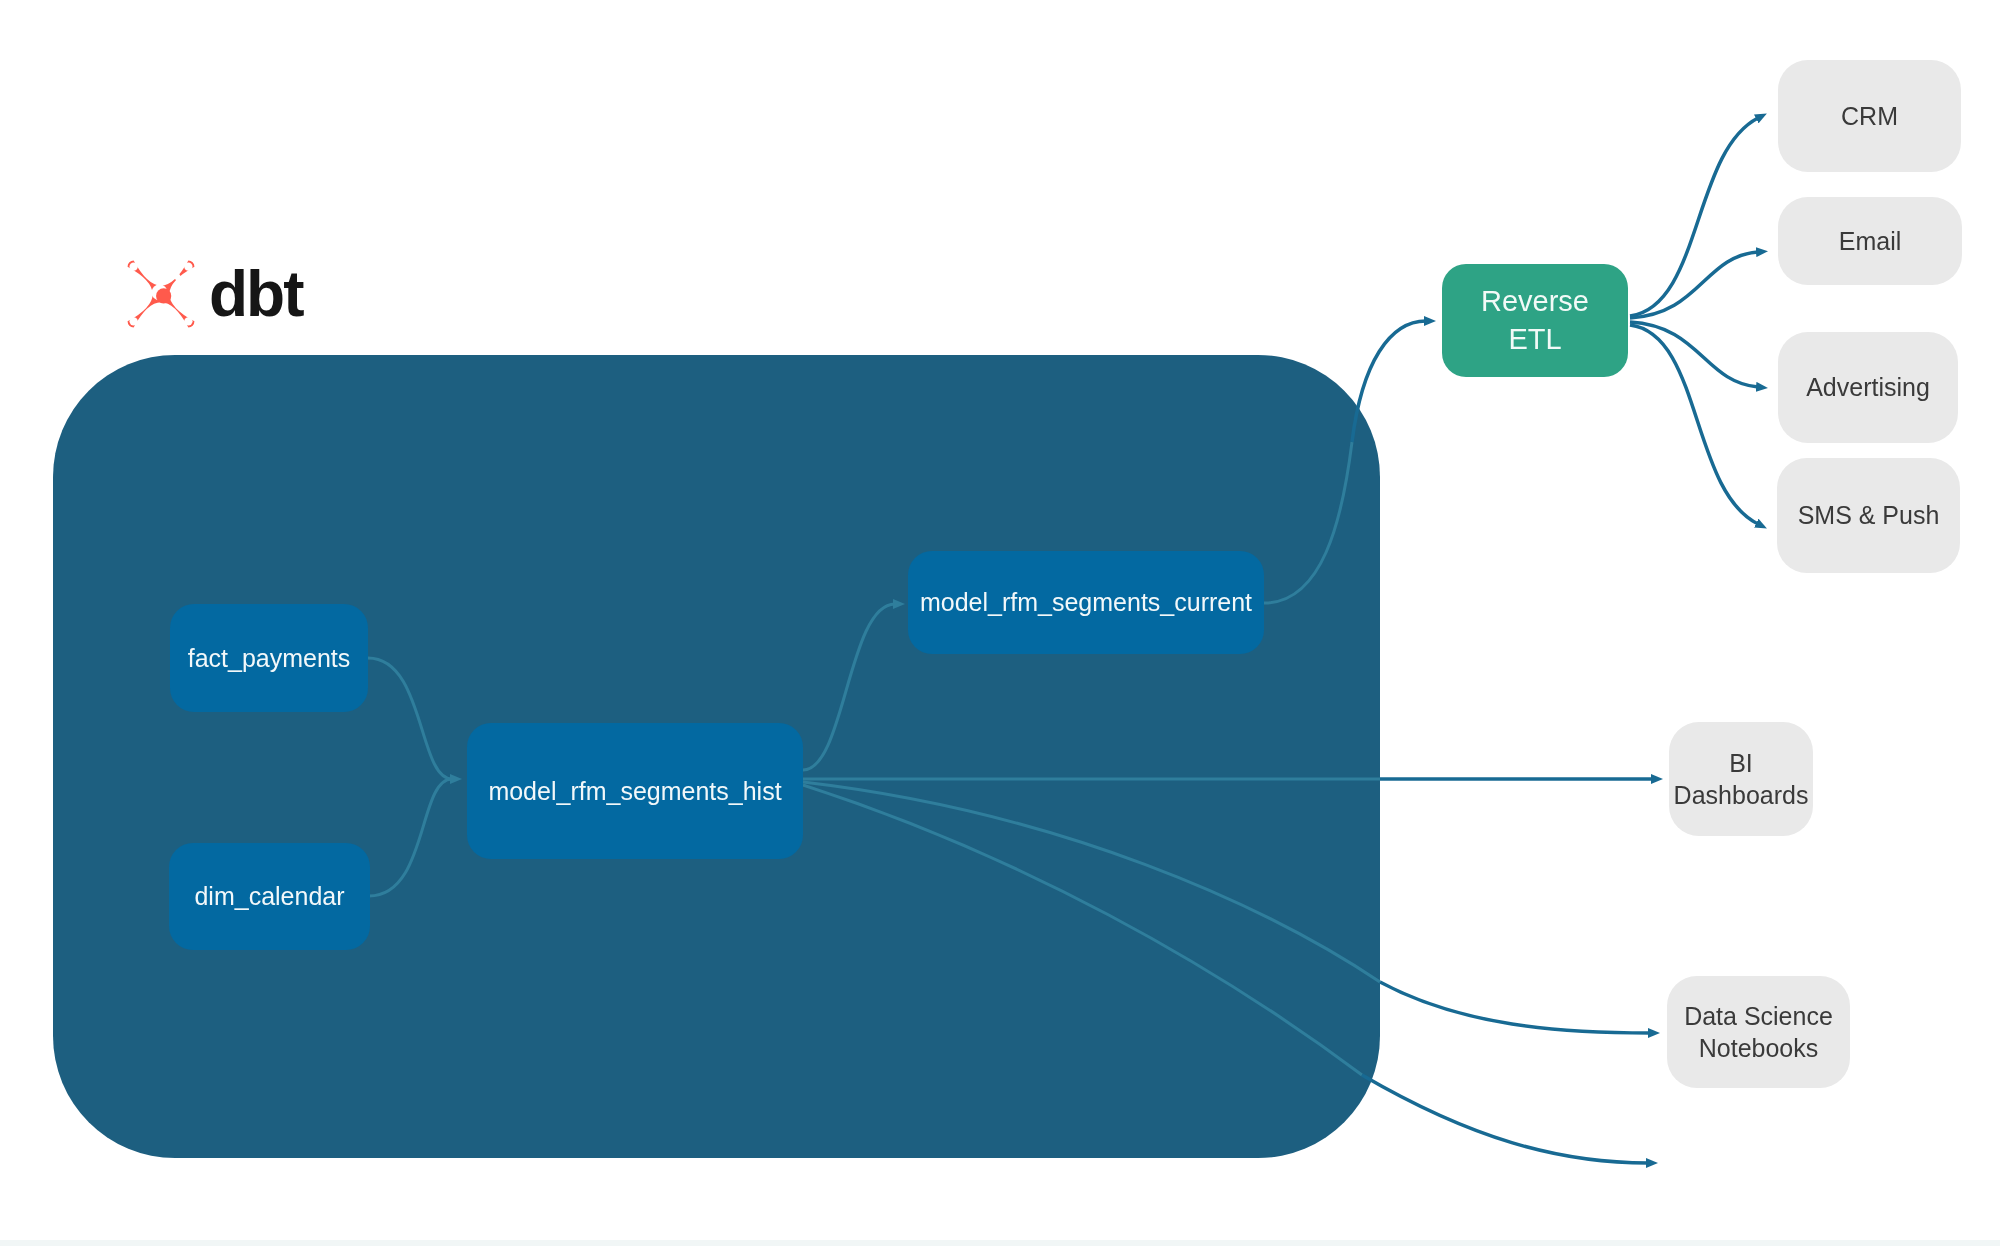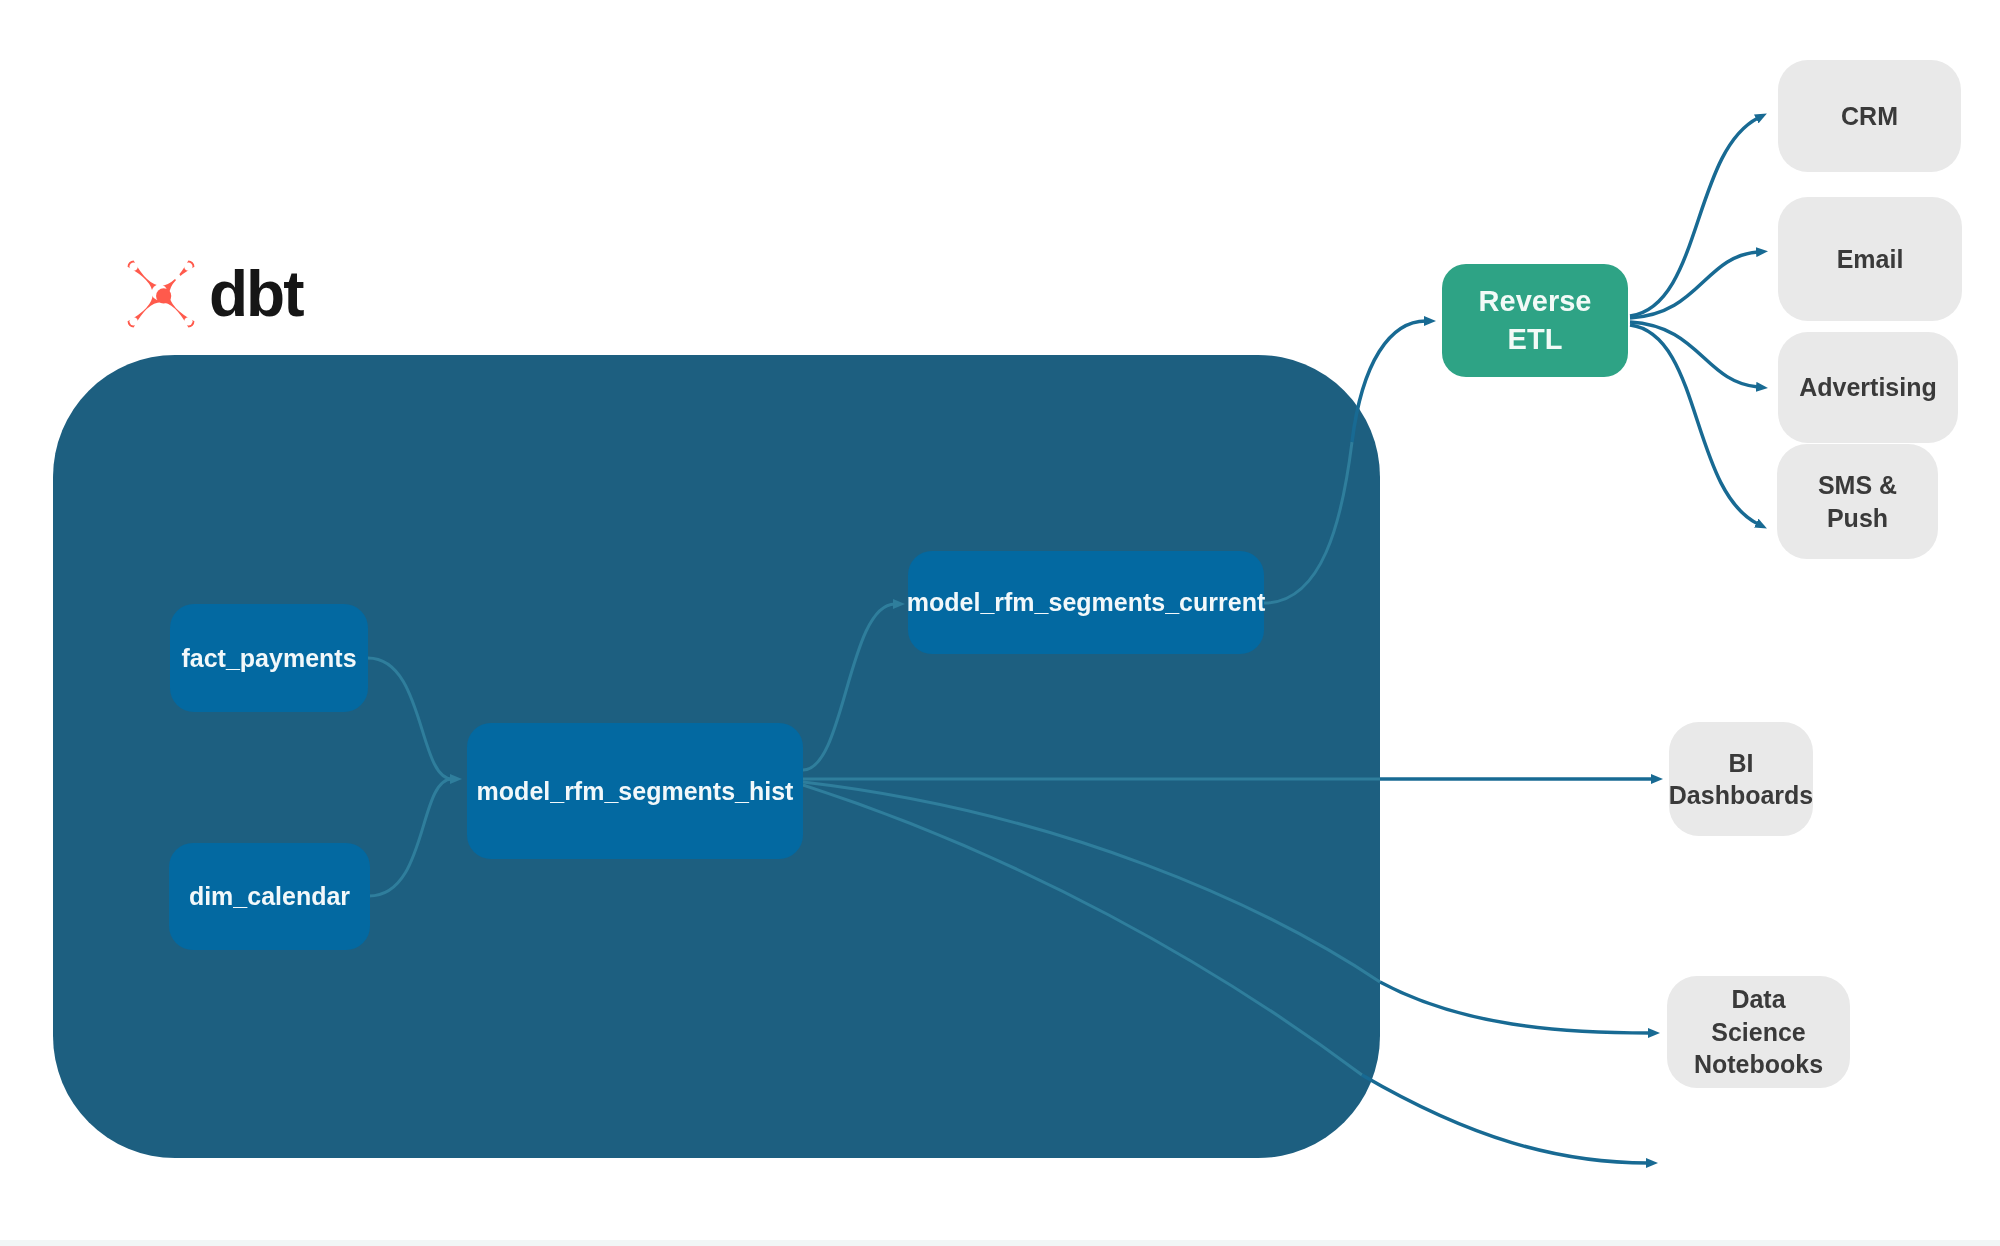--- a/index.html
+++ b/index.html
@@ -12,34 +12,34 @@
 
   
   .warehouse{position:absolute;left:53px;top:355px;width:1327px;height:803px;
              background:#1d5f80;border-radius:122px;}
 
   
   #edges{position:absolute;left:0;top:0;z-index:2;pointer-events:none;}
 
   
   .node{position:absolute;z-index:3;display:flex;align-items:center;justify-content:center;
-        text-align:center;box-sizing:border-box;padding:6px 16px;line-height:1.3;font-weight:bold;}
+        text-align:center;box-sizing:border-box;padding:6px 16px;line-height:1.3;}
   .node-blue{background:#0369a1;color:#f2f8fa;border-radius:24px;font-size:25px;}
   .node-green{background:#2ea385;color:#f2faf7;border-radius:24px;font-size:29px;}
   .node-gray{background:#e9e9e9;color:#3a3a3a;border-radius:30px;font-size:25px;}
 
   .n-fact{left:170px;top:604px;width:198px;height:108px;}
   .n-dim{left:169px;top:843px;width:201px;height:107px;border-radius:24px;}
   .n-hist{left:467px;top:723px;width:336px;height:136px;}
   .n-current{left:908px;top:551px;width:356px;height:103px;}
   .n-retl{left:1442px;top:264px;width:186px;height:113px;}
   .n-crm{left:1778px;top:60px;width:183px;height:112px;}
-  .n-email{left:1778px;top:197px;width:184px;height:124px;}
+  .n-email{left:1778px;top:197px;width:184px;height:88px;}
   .n-adv{left:1778px;top:332px;width:180px;height:111px;}
-  .n-sms{left:1777px;top:444px;width:161px;height:115px;}
+  .n-sms{left:1777px;top:458px;width:183px;height:115px;}
   .n-bi{left:1669px;top:722px;width:144px;height:114px;}
   .n-ds{left:1667px;top:976px;width:183px;height:112px;}
   .n-fs{left:1667px;top:1107px;width:186px;height:112px;}
 
   .bottom-strip{position:absolute;left:0;top:1240px;width:2000px;height:6px;background:#f1f6f6;}
 </style>
 </head>
 <body>
 
 <div id="page">

